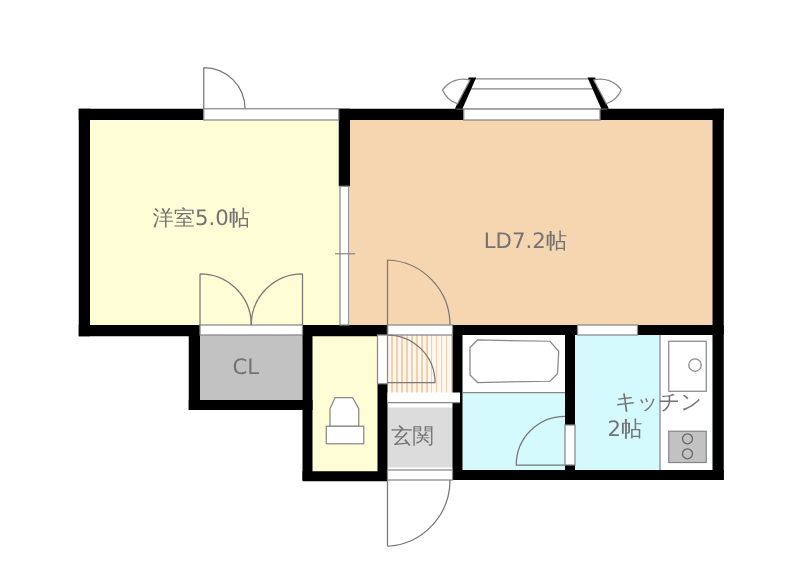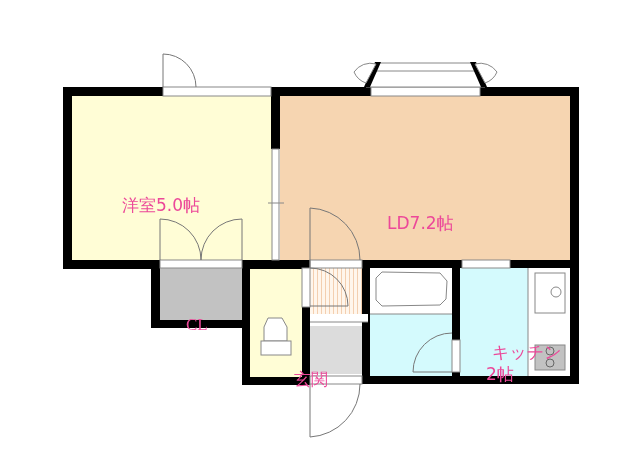--- a/index.html
+++ b/index.html
@@ -1,19 +1,19 @@
 <!DOCTYPE html>
 <html><head>
   <meta charset="utf-8">
   <style>
     html, body { margin:0; padding:0; }
     body { width:640px; height:449px; background:#ffffff; position:relative; overflow:hidden; font-family:"DejaVu Sans","Liberation Sans",sans-serif; }
     .wall { position:absolute; background:#000; }
     .room { position:absolute; }
-    .label { position:absolute; color:#ec4899; font-size:17px; white-space:nowrap; text-align:center; line-height:1.15;margin-top:30px; }
+    .label { position:absolute; color:#737373; font-size:17px; white-space:nowrap; text-align:center; line-height:1.15; }
     svg.overlay { position:absolute; left:0; top:0; }
   </style>
 </head>
 <body>
 
 <div class="room" style="left:72px;top:95px;width:200px;height:165px;background:#fffdd6;"></div>
 <div class="room" style="left:280px;top:95px;width:290px;height:165px;background:#f6d5b1;"></div>
 <div class="room" style="left:160px;top:268px;width:82px;height:52px;background:#c2c2c2;"></div>
 <div class="room" style="left:250px;top:268px;width:58px;height:110px;background:#fffdd6;"></div>
 <div class="room" style="left:310px;top:268px;width:58px;height:50px;background:repeating-linear-gradient(90deg,#fff6ec 0px,#fff6ec 3px,#f3cfb0 3px,#f3cfb0 4px);"></div>
@@ -88,16 +88,16 @@
   <line x1="528" y1="268" x2="528" y2="376" stroke="#888" stroke-width="1"></line>
   <rect x="535" y="273" width="30" height="40" fill="#fff" stroke="#888" stroke-width="1"></rect>
   <circle cx="556" cy="292" r="5" fill="#fff" stroke="#888" stroke-width="1"></circle>
   <rect x="535" y="345" width="30" height="25" fill="#c2c2c2" stroke="#888" stroke-width="1"></rect>
   <circle cx="550" cy="351" r="4" fill="#c2c2c2" stroke="#666" stroke-width="1"></circle>
   <circle cx="550" cy="363" r="4" fill="#c2c2c2" stroke="#666" stroke-width="1"></circle>
 </svg>
 
 <div class="label" style="left:122px;top:166px;">洋室5.0帖</div>
 <div class="label" style="left:387px;top:184px;">LD7.2帖</div>
-<div class="label" style="left:186px;top:285px;font-family:Liberation Serif, serif;">CL</div>
-<div class="label" style="left:294px;top:340px;">玄関</div>
+<div class="label" style="left:186px;top:285px;">CL</div>
+<div class="label" style="left:313px;top:340px;">玄関</div>
 <div class="label" style="left:492px;top:313px;">キッチン</div>
 <div class="label" style="left:486px;top:335px;text-align:right;">2帖</div>
 
 </body></html>

